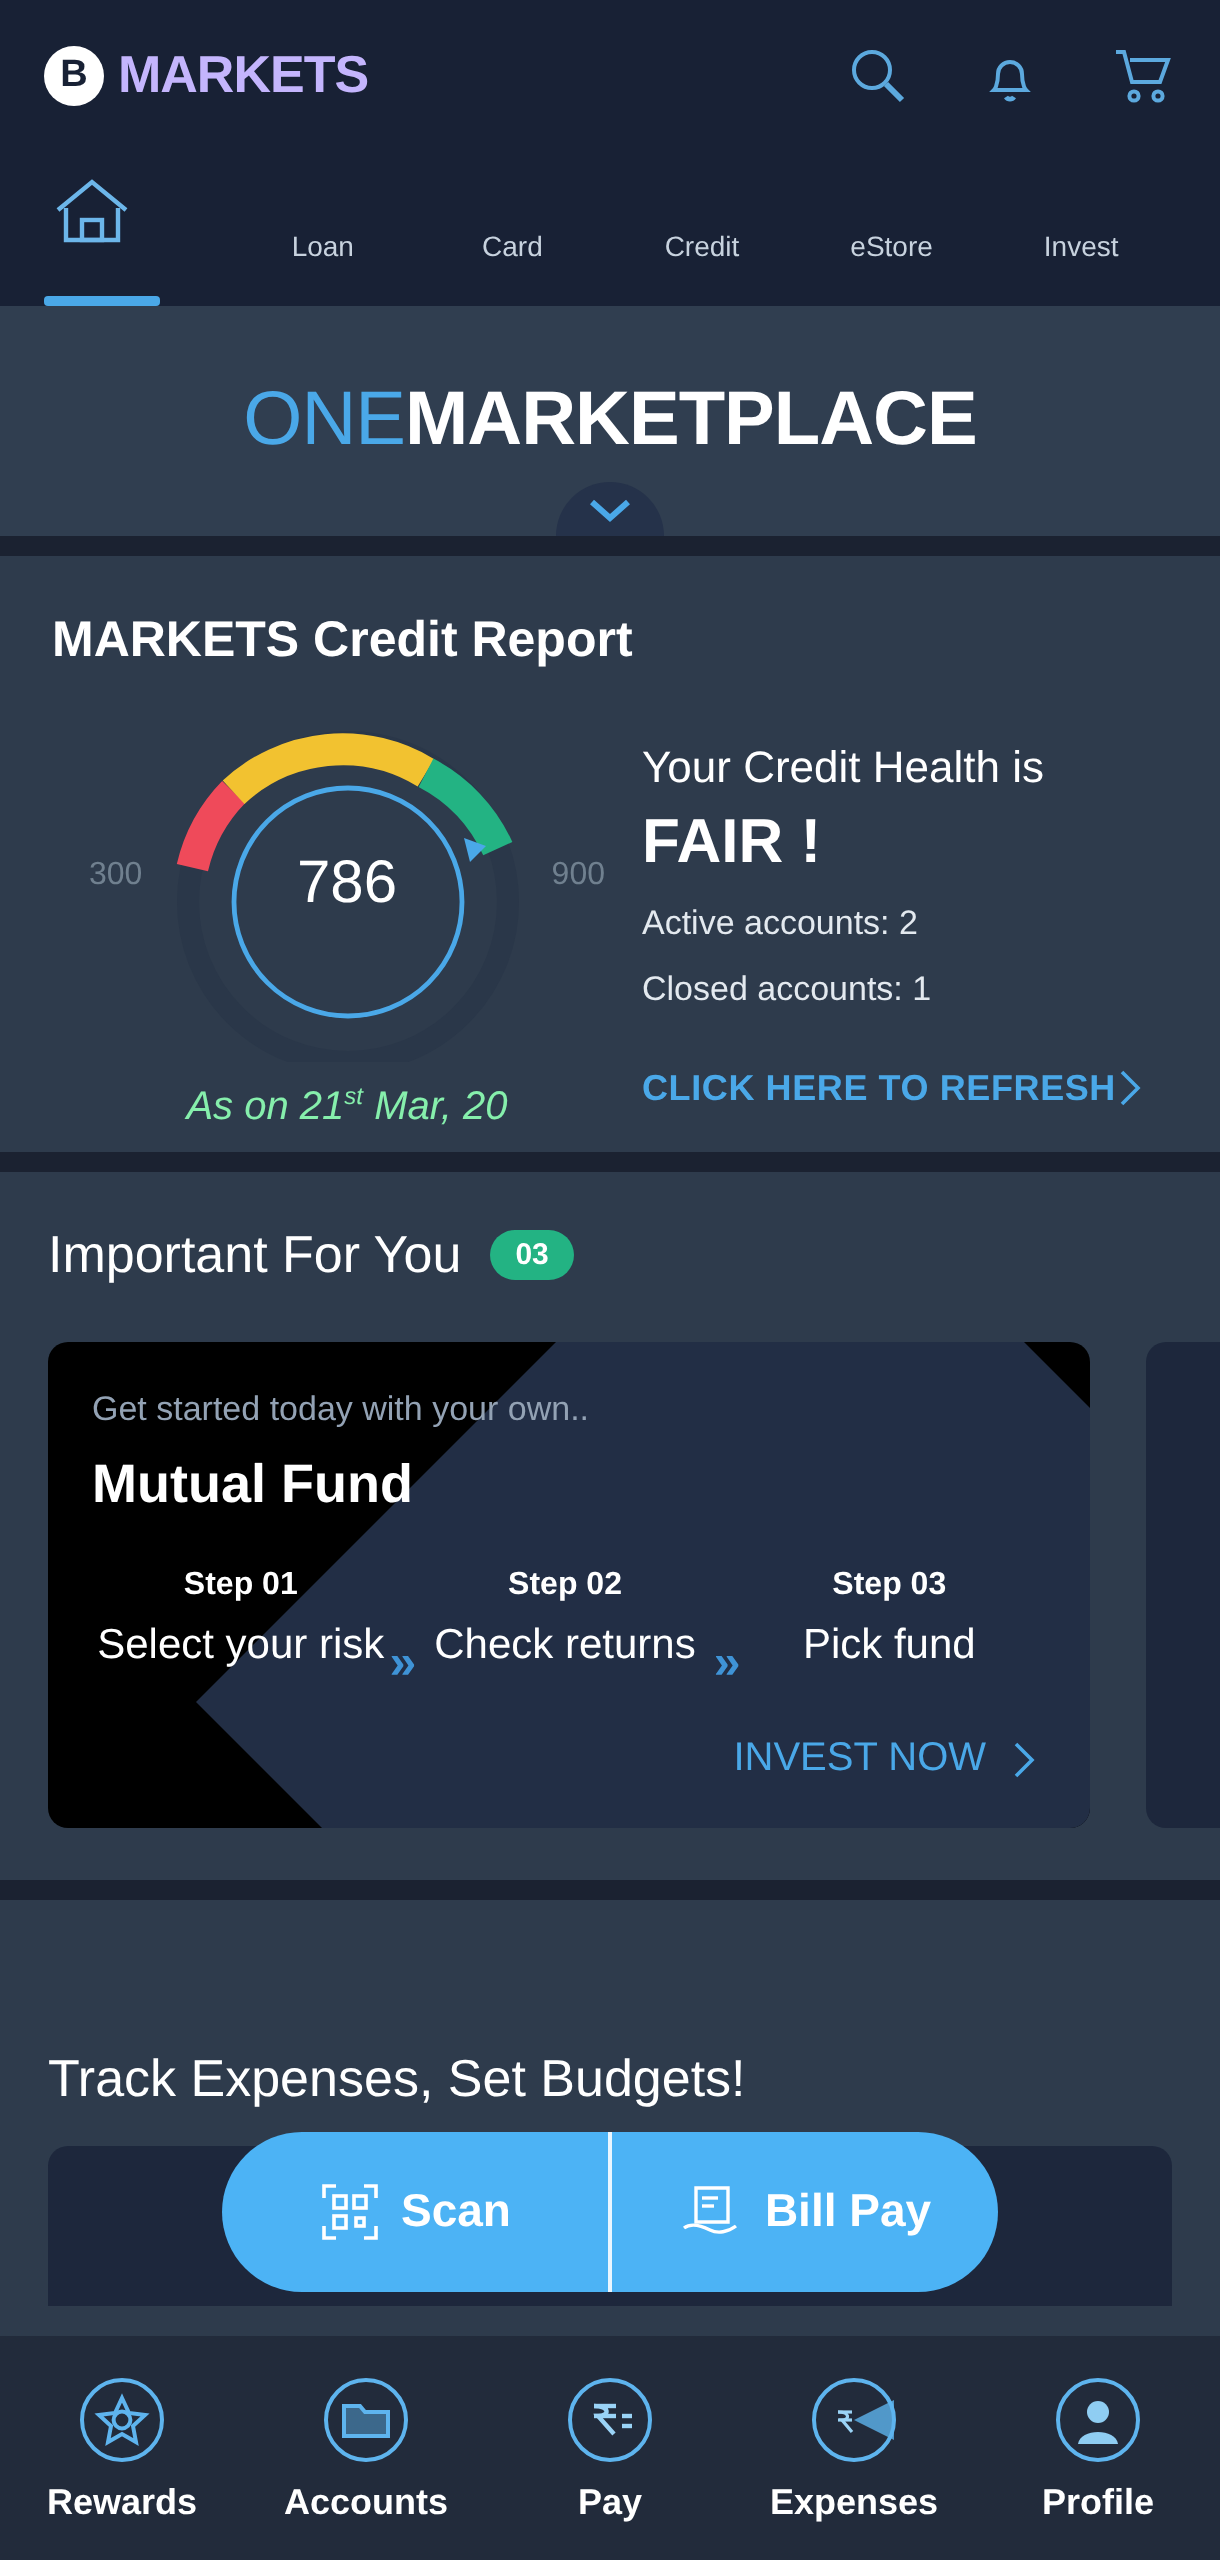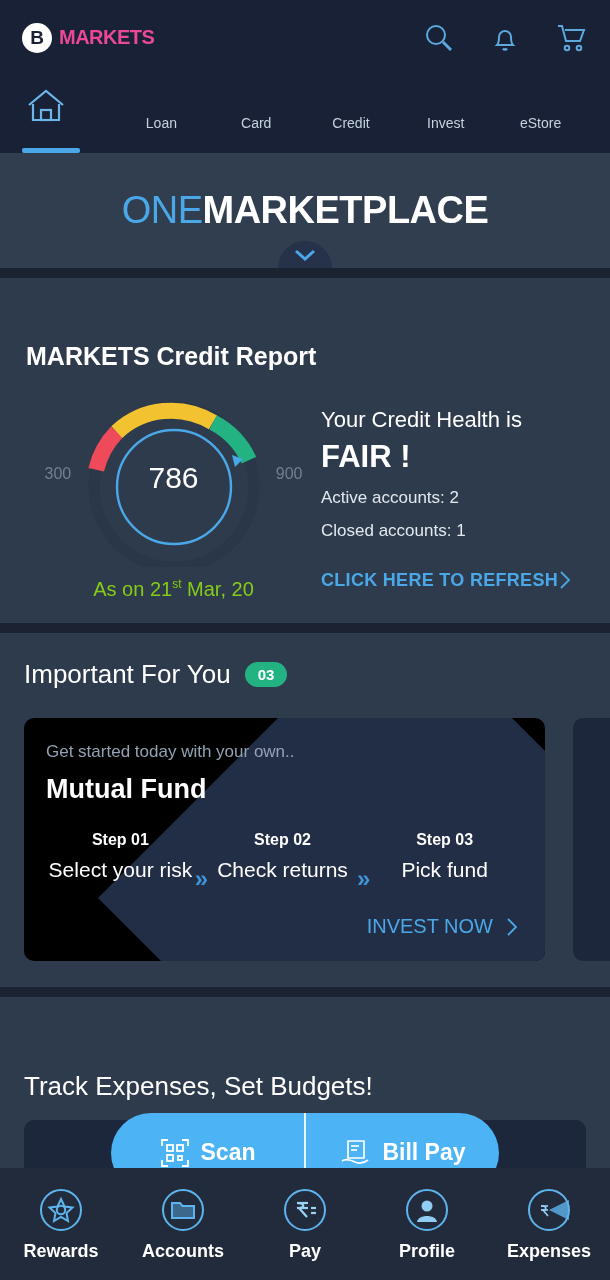--- a/index.html
+++ b/index.html
@@ -17,21 +17,21 @@
     display:flex; align-items:center; padding:0 22px;
   }
   .logo { display:flex; align-items:center; gap:7px; }
   .logo-mark {
     width:30px; height:30px; border-radius:50%; background:#ffffff;
     display:flex; align-items:center; justify-content:center;
     color:#182135; font-weight:bold; font-size:19px; line-height:1;
     font-family:"Liberation Sans", sans-serif;
   }
   .logo-text {
-    color:#ec4899; font-size:20px; font-weight:bold; letter-spacing:-0.5px;
+    color:#c4b5fd; font-size:26px; font-weight:bold; letter-spacing:-0.5px;
   }
   .topbar-icons { margin-left:auto; display:flex; align-items:center; gap:32px; }
   .ticon { width:34px; height:34px; display:block; }
 
   
   .navtabs {
     height:78px; background:#182135; display:flex; align-items:flex-end;
     padding:0 22px; position:relative;
   }
   .navtab {
@@ -56,35 +56,35 @@
     position:absolute; left:50%; transform:translateX(-50%); bottom:0;
     width:54px; height:27px; background:#25324a;
     border-radius:27px 27px 0 0; display:flex;
     align-items:center; justify-content:center;
   }
 
   
   .divider { height:10px; background:#1b2231; }
 
   
-  .credit { background:#2e3b4c; padding:28px 26px 22px 26px;margin-top:36px; }
+  .credit { background:#2e3b4c; padding:28px 26px 10px 26px; }
   .credit h2 { color:#ffffff; font-size:25px; font-weight:bold; }
   .credit-body { display:flex; margin-top:26px; }
   .gauge-col { width:295px; flex:0 0 295px; text-align:center; position:relative; }
   .gauge-wrap { position:relative; width:250px; height:170px; margin:0 auto; }
   .scale-lbl {
     position:absolute; top:68px; color:#70808f; font-size:16px;
   }
   .scale-lbl.lo { left:-4px; }
   .scale-lbl.hi { right:-4px; }
   .gauge-score {
     position:absolute; left:0; right:0; top:64px; text-align:center;
     color:#ffffff; font-size:30px;
   }
-  .asof { color:#84cc16; font-size:20px; margin-top:10px; }
+  .asof { color:#86efac; font-size:20px; margin-top:10px;font-style:italic; }
   .asof sup { font-size:12px; }
 
   .health-col { flex:1; padding-top:10px; }
   .health-col .lead { color:#ffffff; font-size:22px; }
   .health-col .rating {
     color:#ffffff; font-size:31px; font-weight:bold; margin-top:6px;
   }
   .health-col .acct { color:#e3e9ef; font-size:17px; margin-top:13px; }
   .refresh {
     display:flex; align-items:center; margin-top:28px;
@@ -193,22 +193,22 @@
       <svg width="48" height="44" viewBox="0 0 48 44" fill="none" stroke="#6cb6ea" stroke-width="2.2">
         <path d="M7 21 L24 7 L41 21"></path>
         <path d="M11 20 V36 H37 V20"></path>
         <rect x="19" y="26" width="10" height="10"></rect>
       </svg>
       <div class="underline"></div>
     </div>
     <div class="navtab">Loan</div>
     <div class="navtab">Card</div>
     <div class="navtab">Credit</div>
+    <div class="navtab">eStore</div>
     <div class="navtab">Invest</div>
-    <div class="navtab">eStore</div>
   </div>
 
   <div class="hero">
     <h1>
       <span class="one">ONE</span><span class="mk">MARKETPLACE</span>
     </h1>
     <div class="scroll-pill">
       <svg width="26" height="16" viewBox="0 0 26 16" fill="none" stroke="#4aa8e8" stroke-width="3">
         <path d="M4 4 L13 12 L22 4"></path>
       </svg>
@@ -353,32 +353,32 @@
           <path d="M15 16 C23 16 23 21 17 21 L25 30"></path>
           <line x1="29" y1="21" x2="34" y2="21"></line>
             <line x1="29" y1="26" x2="34" y2="26"></line>
         </g>
       </svg>
       <span class="bn-label">Pay</span>
     </div>
     <div class="bn-item">
       <svg width="46" height="46" viewBox="0 0 46 46" fill="none" stroke="#5eb4ee" stroke-width="2">
         <circle cx="23" cy="23" r="20"></circle>
-        <circle cx="23" cy="19" r="5.5" fill="#8fcdf2" stroke="none"></circle>
-        <path d="M13 35 C14 27 32 27 33 35" fill="#8fcdf2" stroke="none"></path>
-      </svg>
-      <span class="bn-label">Profile</span>
-    </div>
-    <div class="bn-item">
-      <svg width="46" height="46" viewBox="0 0 46 46" fill="none" stroke="#5eb4ee" stroke-width="2">
-        <circle cx="23" cy="23" r="20"></circle>
         <path d="M23 23 L43 13 L43 33 Z" fill="#5eb4ee" fill-opacity="0.8" stroke="none"></path>
         <g stroke="#9ad3f6" stroke-width="1.6">
           <line x1="15" y1="19" x2="22" y2="19"></line>
             <line x1="15" y1="23" x2="22" y2="23"></line>
           <path d="M15 19 C21 19 21 23 17 23 L22 29"></path>
         </g>
       </svg>
       <span class="bn-label">Expenses</span>
     </div>
+    <div class="bn-item">
+      <svg width="46" height="46" viewBox="0 0 46 46" fill="none" stroke="#5eb4ee" stroke-width="2">
+        <circle cx="23" cy="23" r="20"></circle>
+        <circle cx="23" cy="19" r="5.5" fill="#8fcdf2" stroke="none"></circle>
+        <path d="M13 35 C14 27 32 27 33 35" fill="#8fcdf2" stroke="none"></path>
+      </svg>
+      <span class="bn-label">Profile</span>
+    </div>
   </div>
 
 </div>
 
 </body></html>

